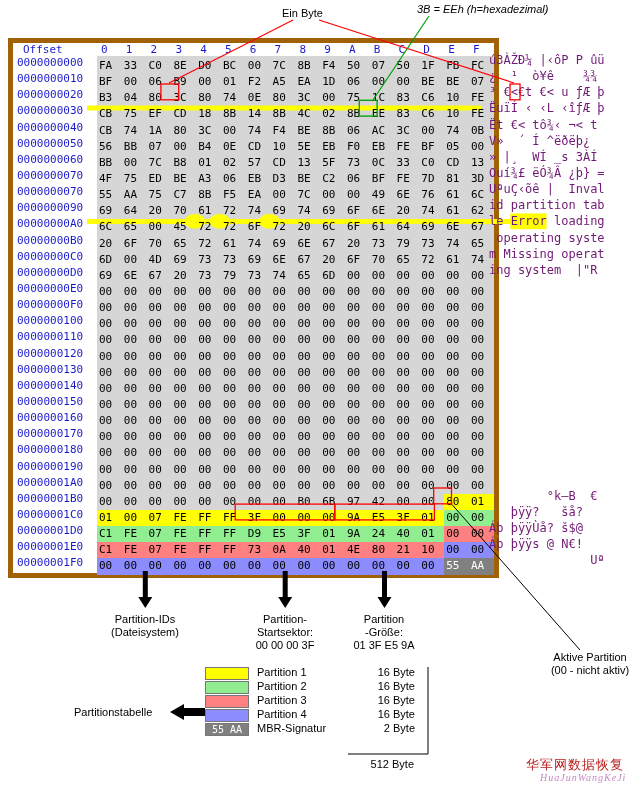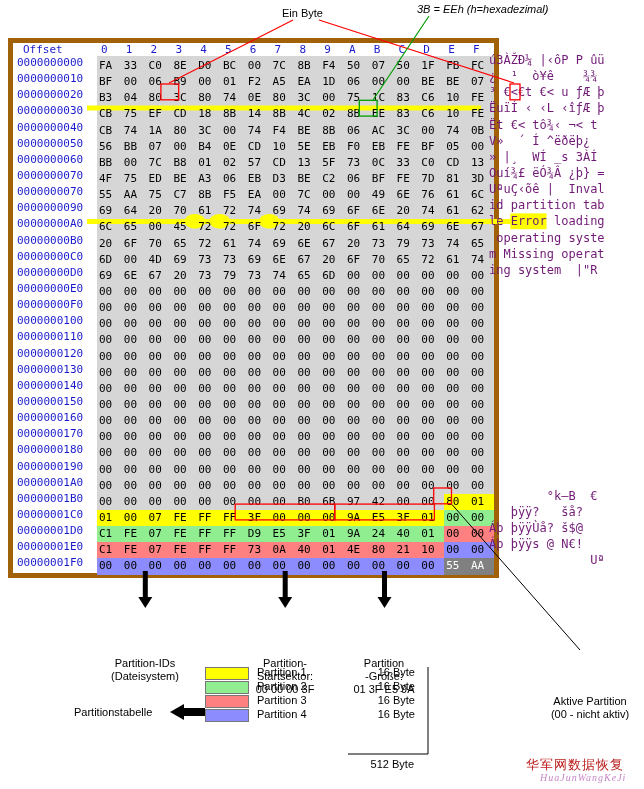--- a/index.html
+++ b/index.html
@@ -1,19 +1,19 @@
 <!DOCTYPE html>
 <html><head>
 <meta charset="utf-8">
 <style>
   html,body{margin:0;padding:0;}
   body{width:644px;height:789px;position:relative;background:#fff;
        font-family:"Liberation Sans",sans-serif;color:#000;overflow:hidden;}
   .anno{position:absolute;font:11px/13px "Liberation Sans",sans-serif;color:#000;}
-  .ctr{text-align:center;margin-top:44px;}
+  .ctr{text-align:center;}
 
   
   #editor{position:absolute;left:8px;top:38px;width:481px;height:530px;
           border:5px solid #a16207;background:#fff;}
   #gridbg{position:absolute;left:84px;top:13px;width:397px;height:517px;background:#D6D6D6;z-index:0;}
   #hdr{position:absolute;left:0;top:0;height:13px;width:100%;
        font:11px/13px "DejaVu Sans Mono",monospace;color:#1a1acc;z-index:2;}
   #offhdr{position:absolute;left:10px;top:0;}
   #colhdrs{position:absolute;left:84px;top:0;white-space:nowrap;}
   .ch{display:inline-block;width:24.8px;padding-left:4px;box-sizing:border-box;}
@@ -217,17 +217,22 @@
     <div class="lrow">
       <span class="sw" style="background:#FF8080"></span>
       <span class="llab">Partition 3</span>
       <span class="lsize">16 Byte</span>
     </div>
     <div class="lrow">
       <span class="sw" style="background:#8C8CFF"></span>
       <span class="llab">Partition 4</span>
       <span class="lsize">16 Byte</span>
     </div>
+    <div class="lrow">
+      <span class="sw" style="background:#808080;color:#fff">55 AA</span>
+      <span class="llab">MBR-Signatur</span>
+      <span class="lsize">2 Byte</span>
+    </div>
   </div>
 <div class="anno" style="left:348px;top:758px;width:66px;text-align:right;">512 Byte</div>
 
 <div id="wm1">华军网数据恢复</div>
 <div id="wm2">HuaJunWangKeJi</div>
 
 </body></html>

